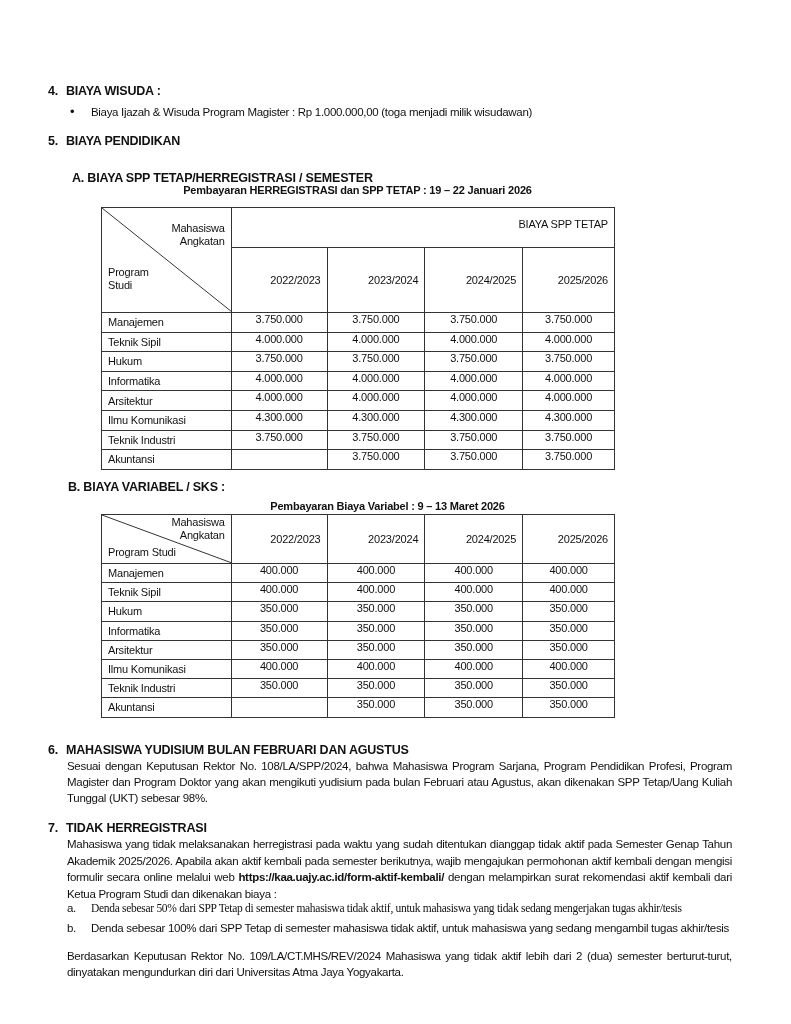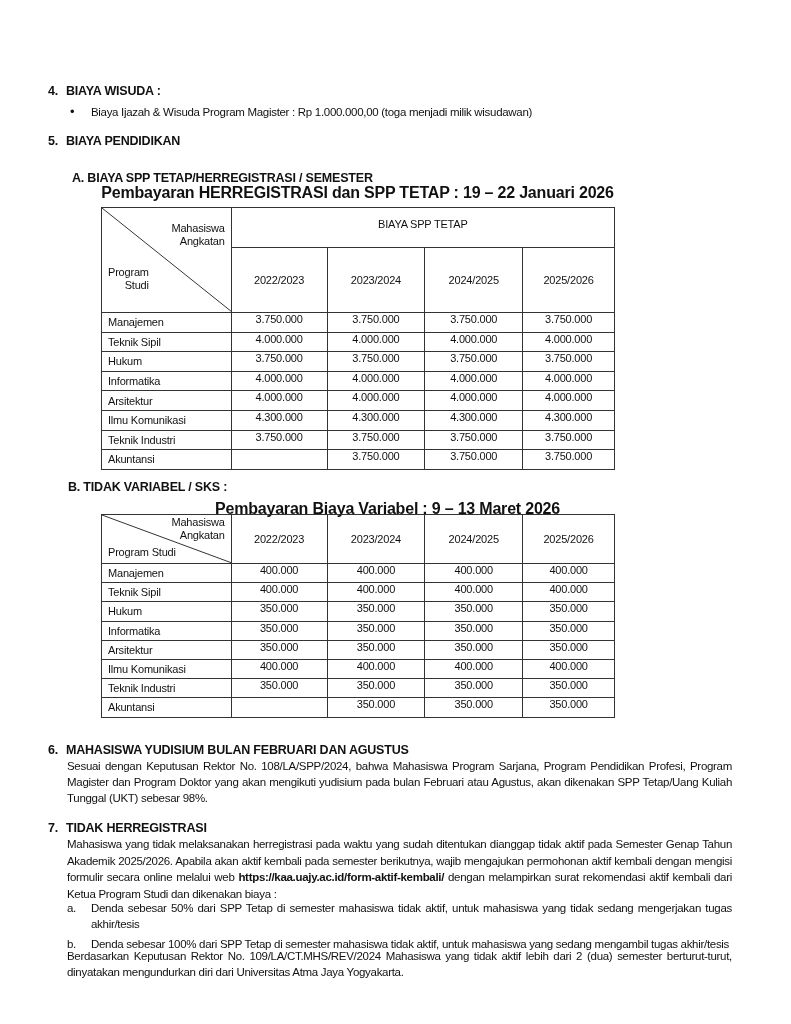--- a/index.html
+++ b/index.html
@@ -11,28 +11,28 @@
     .abs { position: absolute; }
     .h { font-weight: bold; font-size: 12.5px; letter-spacing: -0.2px; }
     .t { font-size: 11.5px; letter-spacing: -0.3px; }
     .num { display: inline-block; width: 18px; }
     .bullet { display: inline-block; width: 8px; height: 8px; }
     .bullet::before { content: "\2022"; font-size: 13px; }
     table.fee { border-collapse: collapse; position: absolute; font-size: 11px; letter-spacing: -0.2px; }
     table.fee td, table.fee th { border: 1px solid #333; padding: 0 6px; font-weight: normal; }
     table.fee td.prog { text-align: left; }
     table.fee td.val { text-align: center; vertical-align: top; }
-    table.fee th.col { text-align: center; }
+    table.fee th.col { text-align: right; }
     .diag { position: relative; padding: 0 !important; overflow: hidden; }
     .diag svg { position: absolute; left: 0; top: 0; }
     .diag .top { position: absolute; right: 6px; text-align: right; line-height: 13px; }
-    .diag .bot { position: absolute; left: 6px; line-height: 13px; text-align: right; }
+    .diag .bot { position: absolute; left: 6px; line-height: 13px; text-align: left; }
     .just { text-align: justify; text-align-last: left; }
     .bold { font-weight: bold; }
-    .center-title { font-weight: bold; font-size: 16px; letter-spacing: -0.2px; text-align: center; }
+    .center-title { font-weight: bold; font-size: 11px; letter-spacing: -0.2px; text-align: center; }
   </style>
 </head>
 <body>
 
 <div class="page">
 
   <div class="abs h" style="left:48px; top:84px;">
     <span class="num">4.</span><span>BIAYA WISUDA :</span>
   </div>
   <div class="abs t" style="left:70px; top:104px;">
@@ -129,21 +129,21 @@
     <tr style="height:19.6px;">
       <td class="prog">Akuntansi</td>
       <td class="val"></td>
       <td class="val">3.750.000</td>
       <td class="val">3.750.000</td>
       <td class="val">3.750.000</td>
     </tr>
   </tbody>
     </table>
 
-  <div class="abs h" style="left:68px; top:480px;">B.   TIDAK VARIABEL / SKS :</div>
+  <div class="abs h" style="left:68px; top:480px;">B.   BIAYA VARIABEL / SKS :</div>
   <div class="abs center-title" style="left:160px; width:455px; top:500px;">Pembayaran Biaya Variabel : 9 – 13 Maret 2026</div>
 
   <table class="fee" style="left:101px; top:514px; width:514px;">
     <colgroup>
       <col style="width:130px">
         <col style="width:96px">
         <col style="width:98px">
         <col style="width:98px">
         <col style="width:92px">
     </colgroup>
@@ -230,21 +230,21 @@
 
   <div class="abs h" style="left:48px; top:821px;">
     <span class="num">7.</span><span>TIDAK HERREGISTRASI</span>
   </div>
   <div class="abs t just" style="left:67px; top:836px; width:665px; line-height:16.5px;">
     <span>Mahasiswa yang tidak melaksanakan herregistrasi pada waktu yang sudah ditentukan dianggap tidak aktif pada Semester Genap Tahun Akademik 2025/2026. Apabila akan aktif kembali pada semester berikutnya, wajib mengajukan permohonan aktif kembali dengan mengisi formulir secara online melalui web </span><span class="bold">https://kaa.uajy.ac.id/form-aktif-kembali/</span><span> dengan melampirkan surat rekomendasi aktif kembali dari Ketua Program Studi dan dikenakan biaya :</span>
   </div>
   <div class="abs t" style="left:67px; top:900px; width:665px; line-height:16px;">
     <div style="display:flex;">
       <span style="width:24px; flex:none;">a.</span>
-      <span class="just" style="flex:1;">Denda sebesar 50% dari SPP Tetap di semester mahasiswa tidak aktif, untuk mahasiswa yang tidak sedang mengerjakan tugas akhir/tesis</span>
+      <span class="just" style="flex:1;font-family:Liberation Serif, serif;">Denda sebesar 50% dari SPP Tetap di semester mahasiswa tidak aktif, untuk mahasiswa yang tidak sedang mengerjakan tugas akhir/tesis</span>
     </div>
     <div style="display:flex; margin-top:4px;">
       <span style="width:24px; flex:none;">b.</span>
       <span style="flex:1; white-space:nowrap;">Denda sebesar 100% dari SPP Tetap di semester mahasiswa tidak aktif, untuk mahasiswa yang sedang mengambil tugas akhir/tesis</span>
     </div>
   </div>
   <div class="abs t just" style="left:67px; top:948px; width:665px; line-height:16px;">Berdasarkan Keputusan Rektor No. 109/LA/CT.MHS/REV/2024 Mahasiswa yang tidak aktif lebih dari 2 (dua) semester berturut-turut, dinyatakan mengundurkan diri dari Universitas Atma Jaya Yogyakarta.</div>
 
 </div>
 

